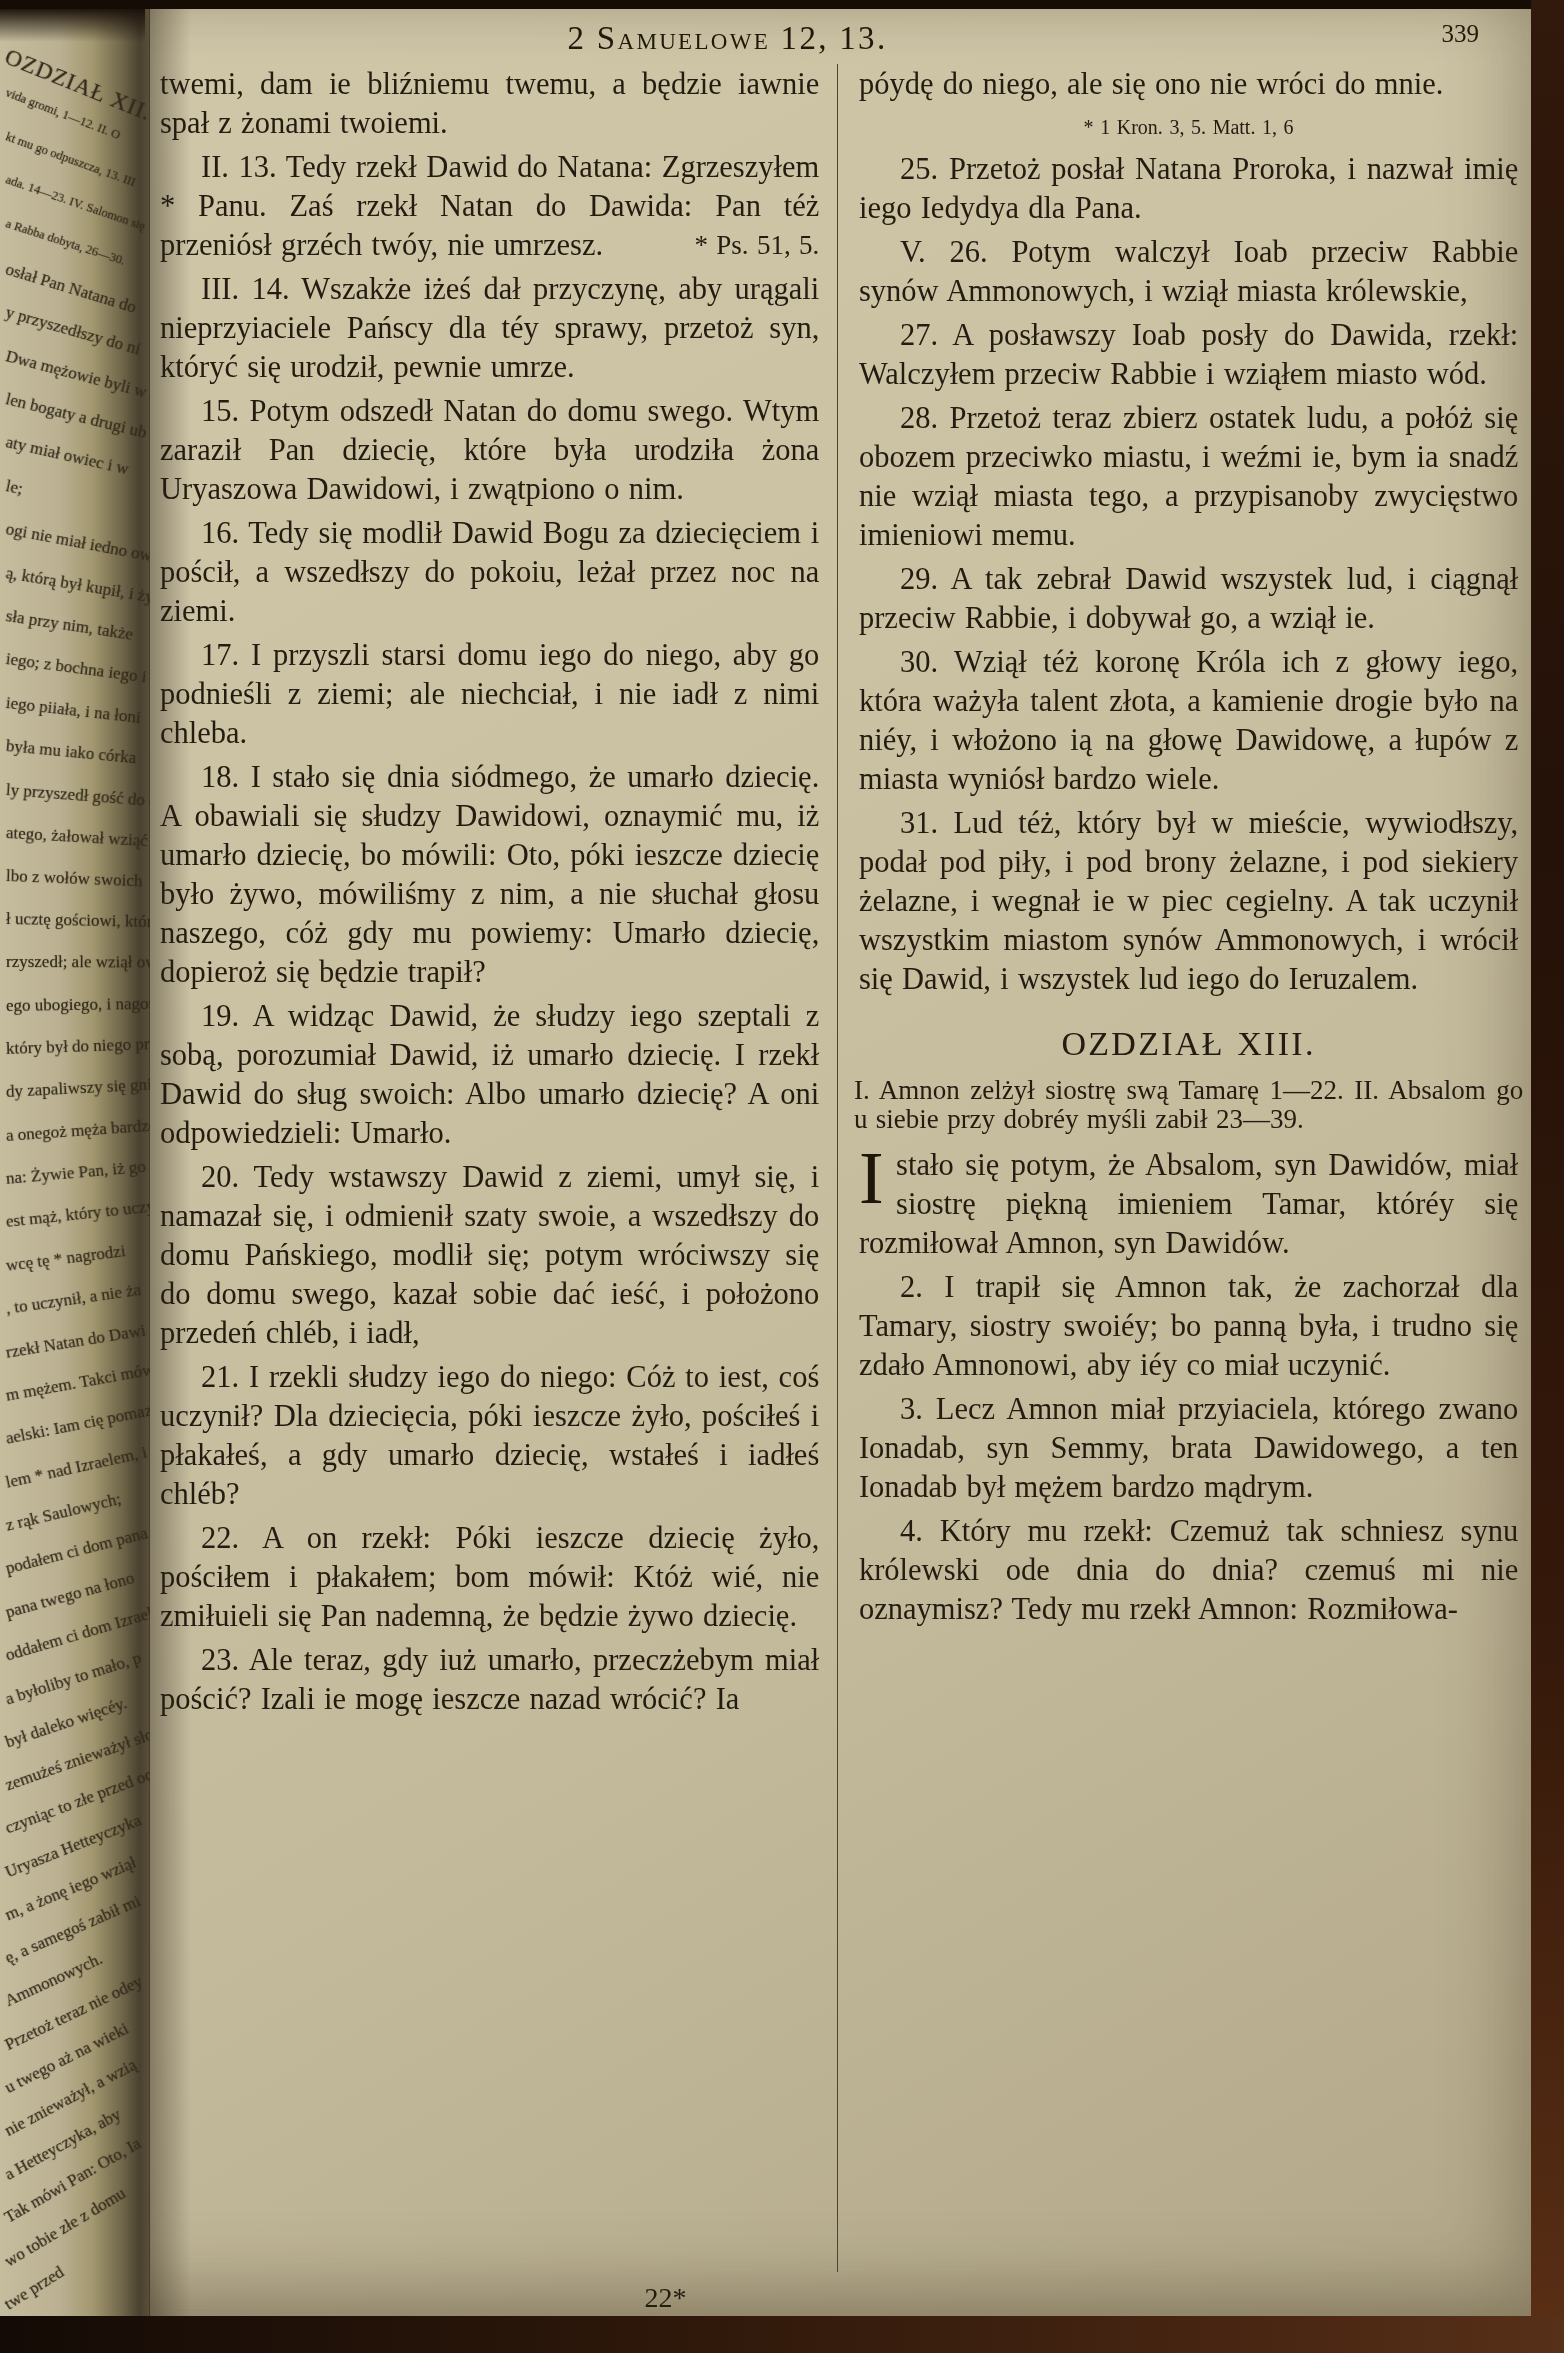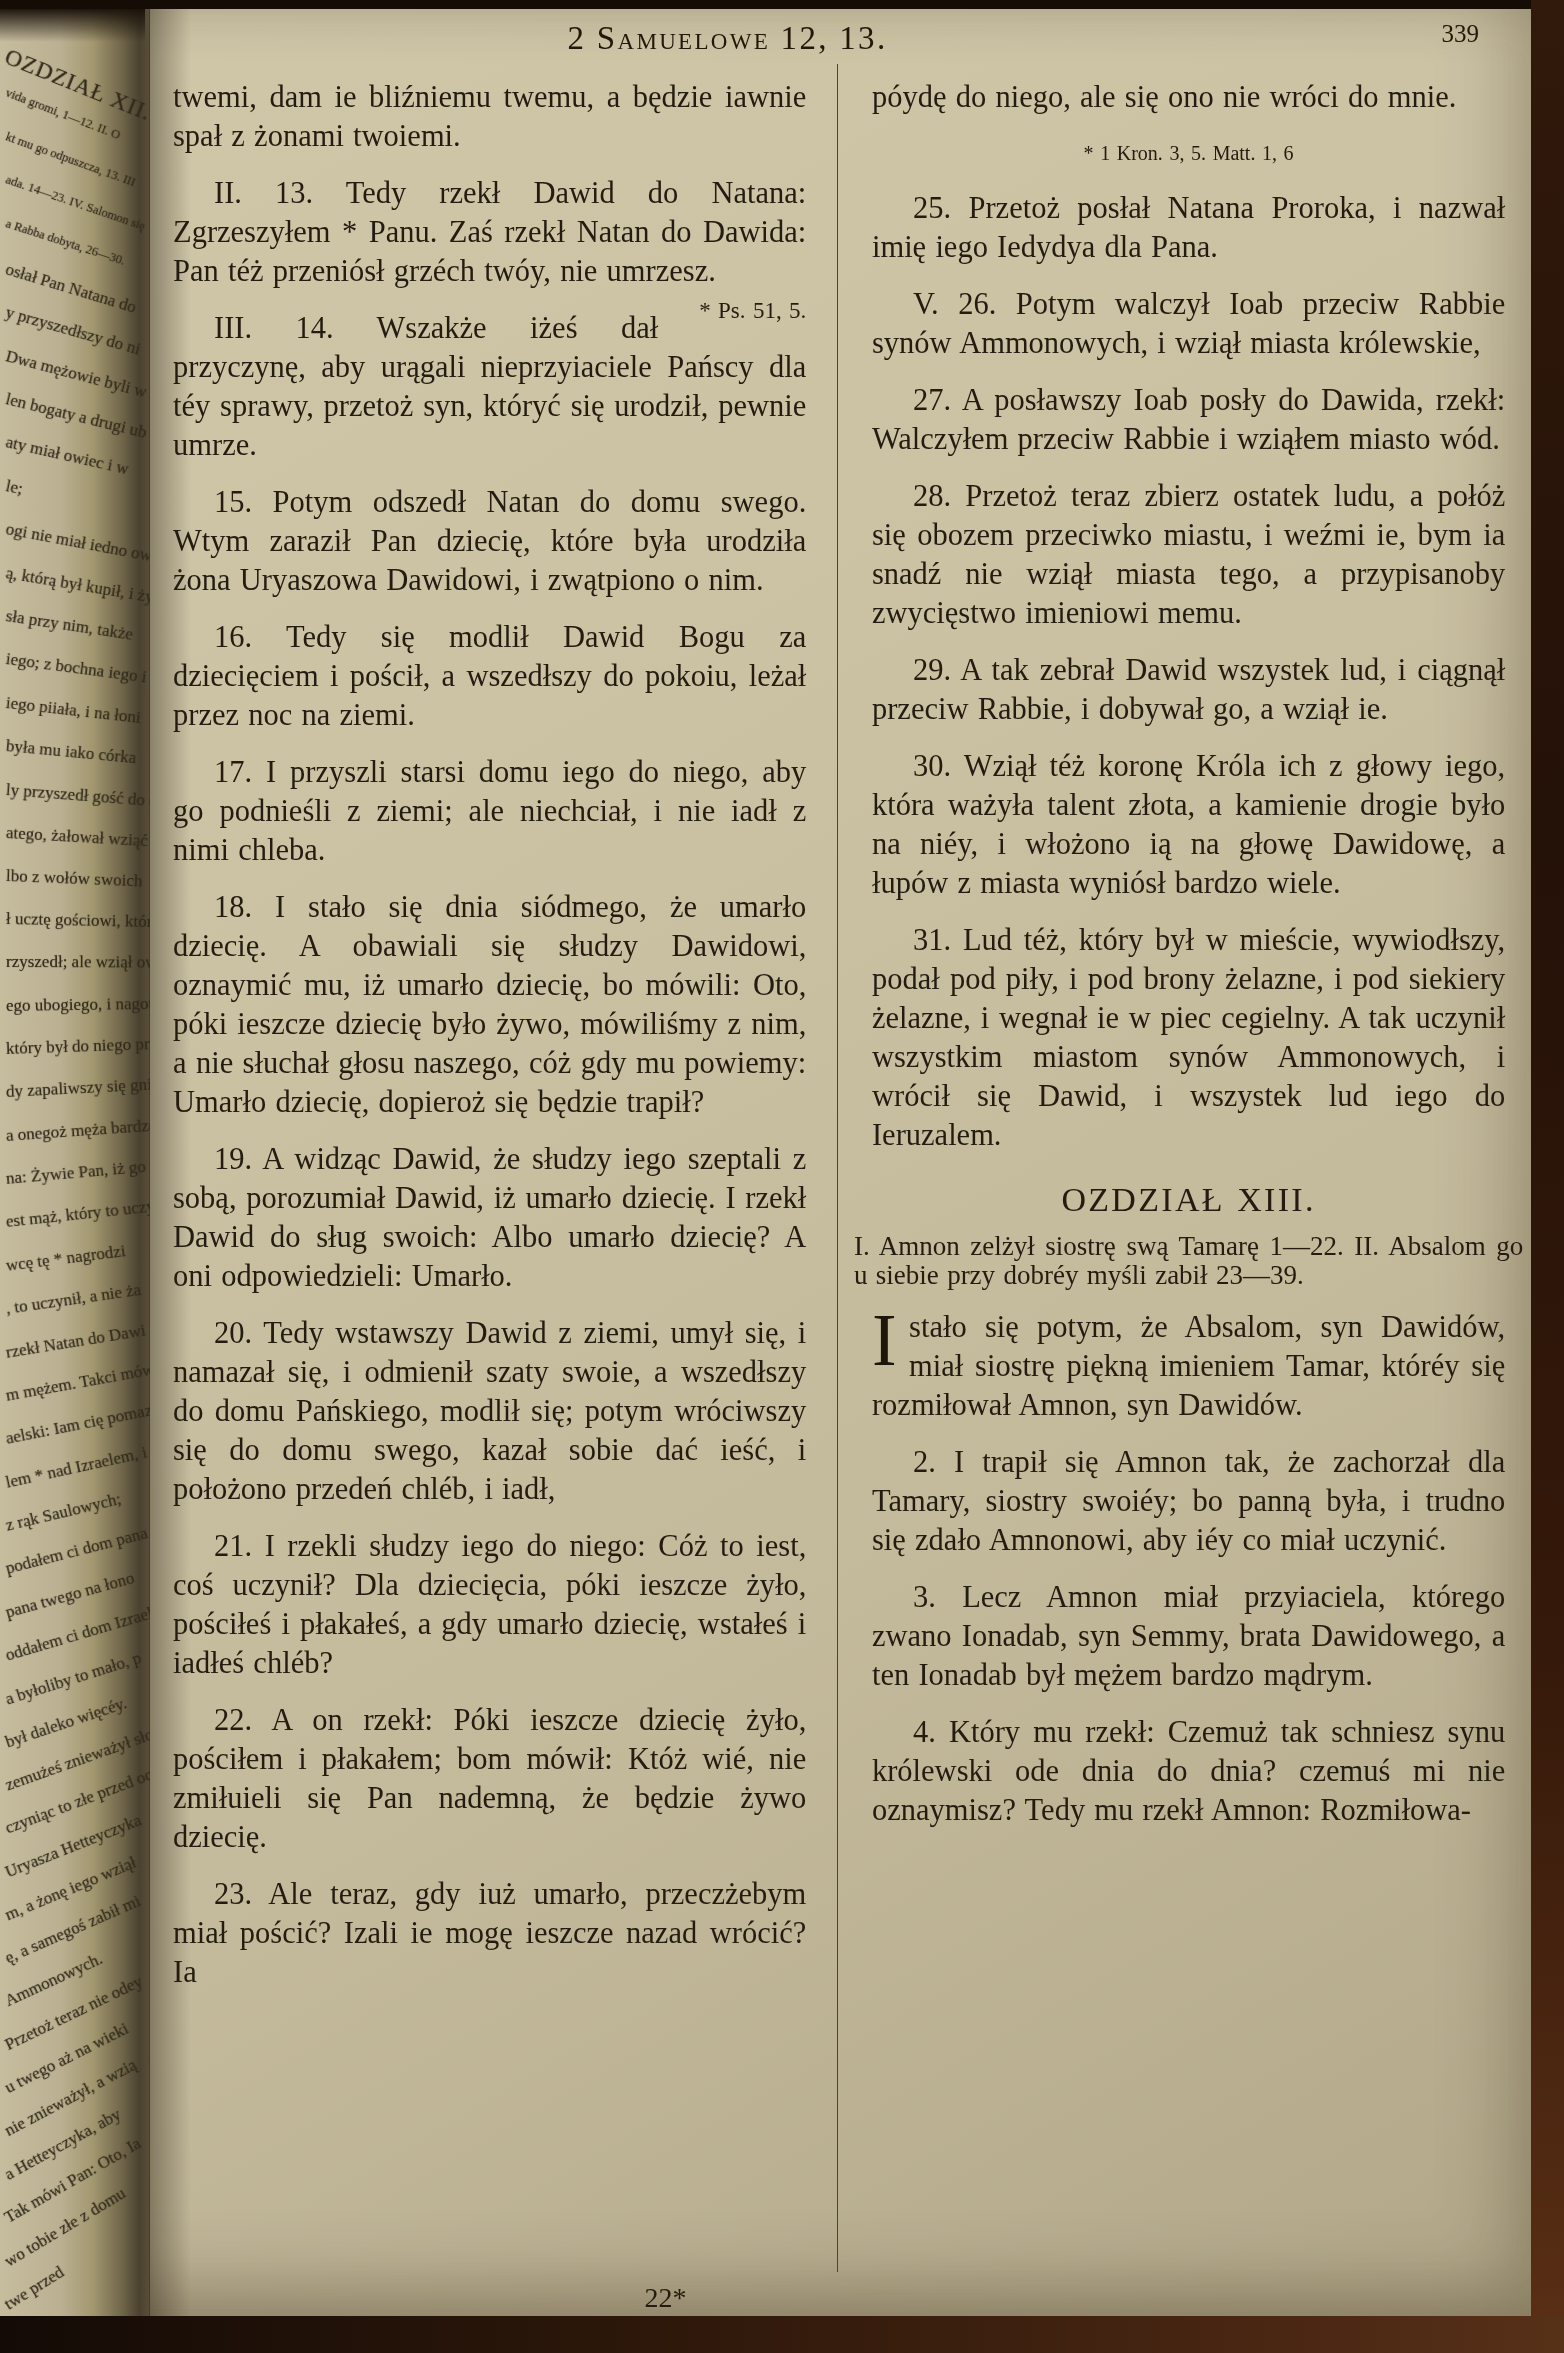--- a/index.html
+++ b/index.html
@@ -45,30 +45,30 @@
     position:absolute;top:12.5px;right:52px;font-size:25px;color:#201809;
   }
   .columns{
     position:absolute;left:155px;top:52px;right:7.8px;bottom:39px;
     display:flex;
   }
   .col{flex:1;overflow:hidden;font-size:30.5px;line-height:39px;text-align:justify;word-spacing:1.6px;}
   .col-left{padding-right:12.5px;}
   .col-right{padding-left:15.6px;}
   .col-divider{width:1.6px;background:#4e4332;margin:4.7px 0;}
-  .para{margin:18px;text-indent:41px;}
+  .para{margin:5px;text-indent:41px;}
   .type-cont{text-indent:0;}
   .type-refline{text-align:center;text-indent:0;font-size:20px;line-height:36px;}
   .type-heading{text-align:center;text-indent:0;font-size:34px;letter-spacing:2.3px;margin:23.5px 0 9.4px 0;line-height:44px;}
   .type-summary{font-size:27px;line-height:29px;text-indent:0;margin:0 0 12.5px 0;}
   .type-dropcap{text-indent:0;}
   .initial{
     float:left;font-size:74px;line-height:59px;padding:3.1px 12.5px 0 0;color:#1e1608;
   }
-  .vref{float:right;font-size:23px;line-height:39px;}
+  .vref{float:right;font-size:27px;line-height:39px;}
   .signature{
     position:absolute;bottom:1.6px;left:548px;width:235px;text-align:center;font-size:28px;
   }
   .edge{position:absolute;}
   .edge-top{left:0;top:0;right:0;height:9.4px;background:#150c05;}
   .edge-right{top:0;right:0;width:34px;bottom:0;background:linear-gradient(180deg,#31190b 0%,#241108 35%,#35190a 70%,#5a2f15 100%);}
   .edge-bottom{left:0;right:0;bottom:0;height:38px;background:linear-gradient(90deg,#140b06 0%,#2c170a 40%,#472512 78%,#573018 100%);}
 </style>
 </head>
 <body>

